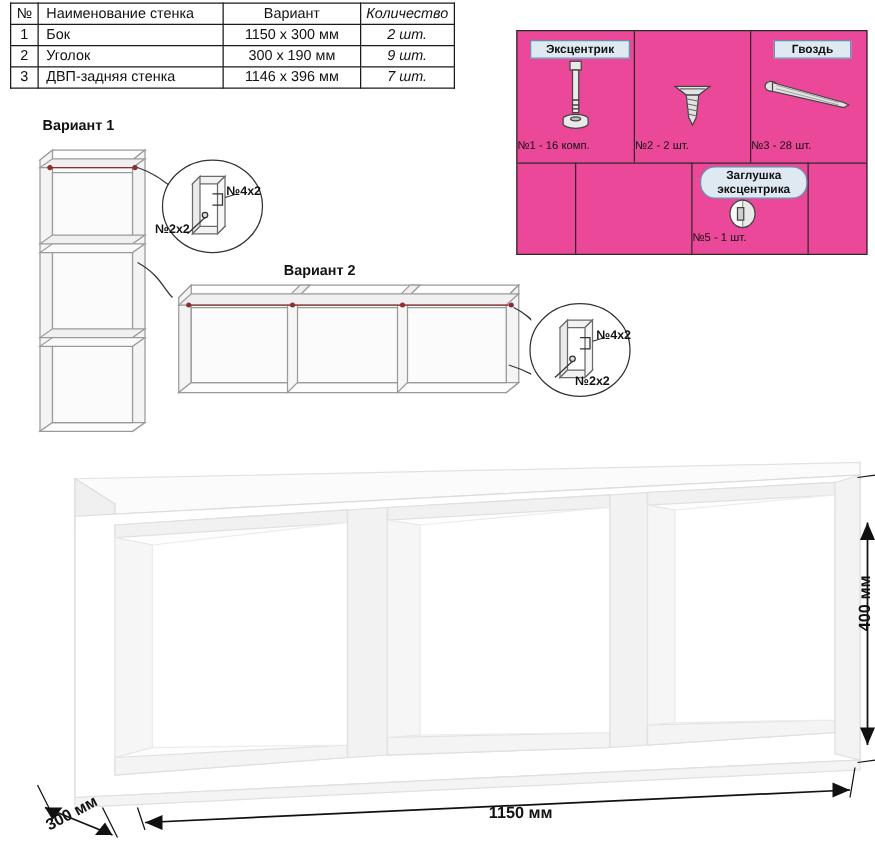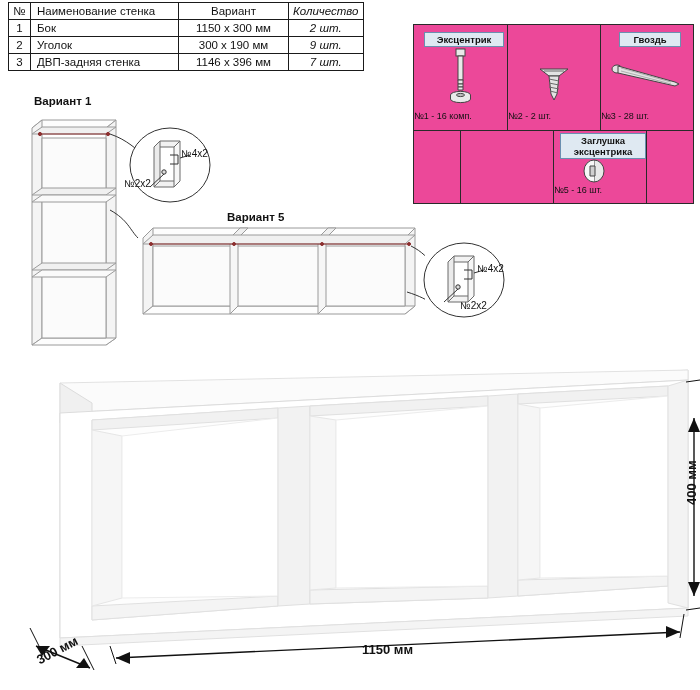--- a/index.html
+++ b/index.html
@@ -35,25 +35,25 @@
     background:#dfe9f2;border:1px solid #6b8fb0;font-size:9.5px;font-weight:bold;
     text-align:center;line-height:11px;padding:1px 2px;
   }
   .hw-label{font-size:9px;text-align:left;}
   .hw-sep{position:absolute;background:#2a2a2a;}
 
   
   .var-title{font-size:11.5px;font-weight:bold;}
 
   
-  .dim{font-size:13px;font-weight:bold;}
+  .dim{font-size:13px;font-weight:bold;margin-left:29px;}
   .dim-v{font-size:13px;font-weight:bold;transform:rotate(-90deg);transform-origin:left top;white-space:nowrap;}
   .dim-d{font-size:13px;font-weight:bold;transform:rotate(-28deg);transform-origin:left top;white-space:nowrap;}
 
-  .cal{font-size:10px;font-weight:normal;}
+  .cal{font-size:10px;font-weight:bold;}
   svg{display:block;}
 </style>
 </head>
 <body>
 
 <table class="abs" id="parts-table">
   <thead>
     <tr>
       <th class="c-num">№</th>
       <th class="c-name">Наименование стенка</th>
@@ -136,34 +136,34 @@
           <path d="M17 11 L74 27 L78 29 L74 31 L17 18 Z"></path>
           <path d="M20 13 L70 27 M20 16 L70 29" fill="none" stroke="#8a8a8a" stroke-width="0.6"></path>
         </g>
       </svg>
     </div>
     <div class="hw-label" style="position:absolute;left:0;top:86px;width:92px;">№3 - 28 шт.</div>
   </div>
 
 
   <div class="hw-cell" style="left:140px;top:106px;width:92px;height:72px;">
-    <div class="hw-title" style="position:absolute;left:6px;top:2px;width:80px;">
+    <div class="hw-title" style="position:absolute;left:6px;top:2px;width:80px;border-radius:12px;">
       <span>Заглушка</span><br>
       <span>эксцентрика</span>
     </div>
     <div style="position:absolute;left:0;top:26px;width:92px;height:28px;">
       <svg width="92" height="28" viewBox="0 0 92 28">
         <g stroke="#444" fill="#e9e9e9" stroke-width="1">
           <path d="M40 3 a10 11 0 0 1 0 22 z"></path>
           <path d="M40 3 a10 11 0 0 0 0 22" fill="#f7f7f7"></path>
           <path d="M36 9 h5 v10 h-5z" fill="#cfcfcf"></path>
         </g>
       </svg>
     </div>
-    <div class="hw-label" style="position:absolute;left:0;top:54px;width:92px;">№5 - 16 шт.</div>
+    <div class="hw-label" style="position:absolute;left:0;top:54px;width:92px;">№5 - 1 шт.</div>
   </div>
 </div>
 
 <div class="abs var-title" style="left:34px;top:95px;">Вариант 1</div>
 
 <div class="abs" style="left:18px;top:110px;width:200px;height:250px;">
   <svg width="200" height="250" viewBox="0 0 200 250">
     <g stroke="#9a9a9a" fill="#fdfdfd" stroke-width="1">
 
       <polygon points="14,18 88,18 98,10 24,10"></polygon>
@@ -209,21 +209,21 @@
     </g>
     <g stroke="#333" stroke-width="1">
       <line x1="52" y1="33" x2="62" y2="30"></line>
       <line x1="36" y1="49" x2="22" y2="62"></line>
     </g>
   </svg>
 </div>
 <div class="abs cal" style="left:181px;top:148px;">№4х2</div>
 <div class="abs cal" style="left:124px;top:178px;">№2х2</div>
 
-<div class="abs var-title" style="left:227px;top:211px;">Вариант 5</div>
+<div class="abs var-title" style="left:227px;top:211px;">Вариант 2</div>
 
 <div class="abs" style="left:135px;top:222px;width:290px;height:110px;">
   <svg width="290" height="110" viewBox="0 0 290 110">
     <g stroke="#9a9a9a" fill="#fdfdfd" stroke-width="1">
 
       <polygon points="8,16 270,16 280,6 18,6"></polygon>
       <polygon points="8,16 8,92 18,84 18,6" fill="#f4f4f4"></polygon>
       <polygon points="270,16 280,6 280,84 270,92" fill="#f4f4f4"></polygon>
       <polygon points="8,92 270,92 280,84 18,84"></polygon>
       <polygon points="18,24 18,84 270,84 270,24" fill="#fbfbfb"></polygon>

